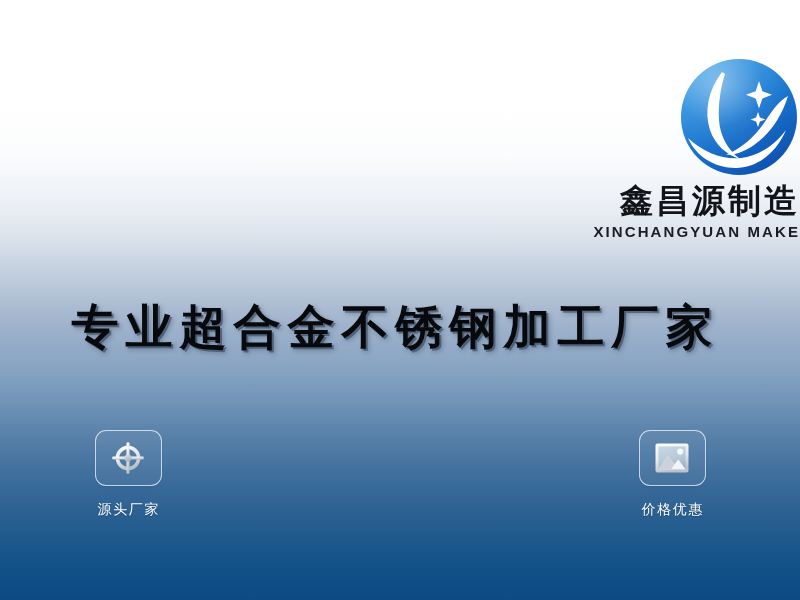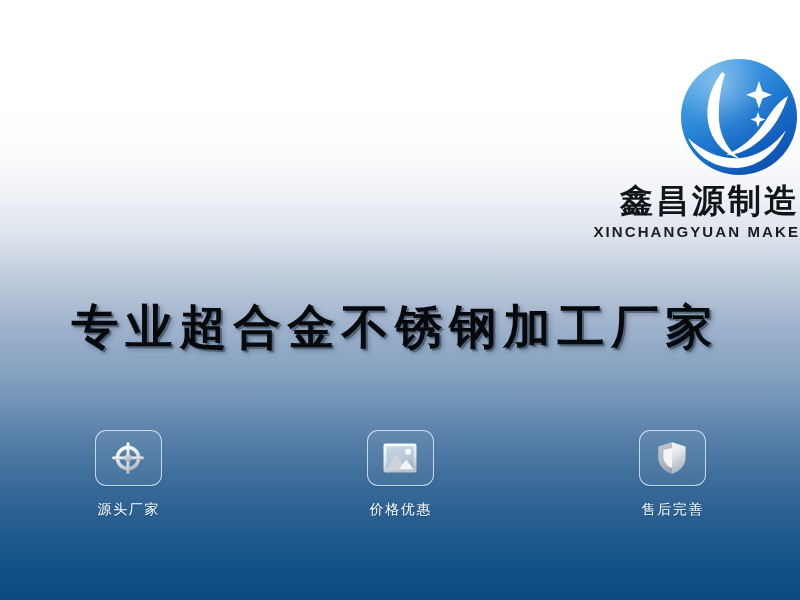--- a/index.html
+++ b/index.html
@@ -220,33 +220,15 @@
           <path d="M3.4 26.6 L12.6 12.4 L19.4 21.2 L23.4 16.4 L30.6 26.6 Z" fill="#f2f4f7"></path>
           <path d="M12.6 12.4 L19.4 21.2 L16 26.6 L3.4 26.6 Z" fill="#ccd2da"></path>
           <circle cx="25.2" cy="8.6" r="3.1" fill="#f5f7f9"></circle>
         </svg>
       </div>
       <div class="feature-label">价格优惠</div>
     </div>
 
 
 
-    <div class="feature">
-      <div class="feature-box">
-        <svg width="30" height="34" viewBox="0 0 30 34">
-          <defs>
-            <linearGradient id="sil5" x1="0" y1="0" x2="0.5" y2="1">
-              <stop offset="0%" stop-color="#ffffff"></stop>
-              <stop offset="55%" stop-color="#e3e7ed"></stop>
-              <stop offset="100%" stop-color="#b3b9c3"></stop>
-            </linearGradient>
-          </defs>
-          <path d="M15 1.2 L28.6 5.6 L28.6 16.4 C28.6 24.4 22.6 30.4 15 32.8
-                   C7.4 30.4 1.4 24.4 1.4 16.4 L1.4 5.6 Z" fill="url(#sil5)"></path>
-          <path d="M15 1.2 L15 32.8 C7.4 30.4 1.4 24.4 1.4 16.4 L1.4 5.6 Z" fill="#6e7886" opacity="0.42"></path>
-          <path d="M15 7.0 L15 27.0 C10.0 25.0 6.4 20.9 6.4 16.0 L6.4 9.0 Z" fill="#ffffff" opacity="0.85"></path>
-        </svg>
-      </div>
-      <div class="feature-label">售后完善</div>
-    </div>
 
   </div>
 </div>
 
 </body></html>

